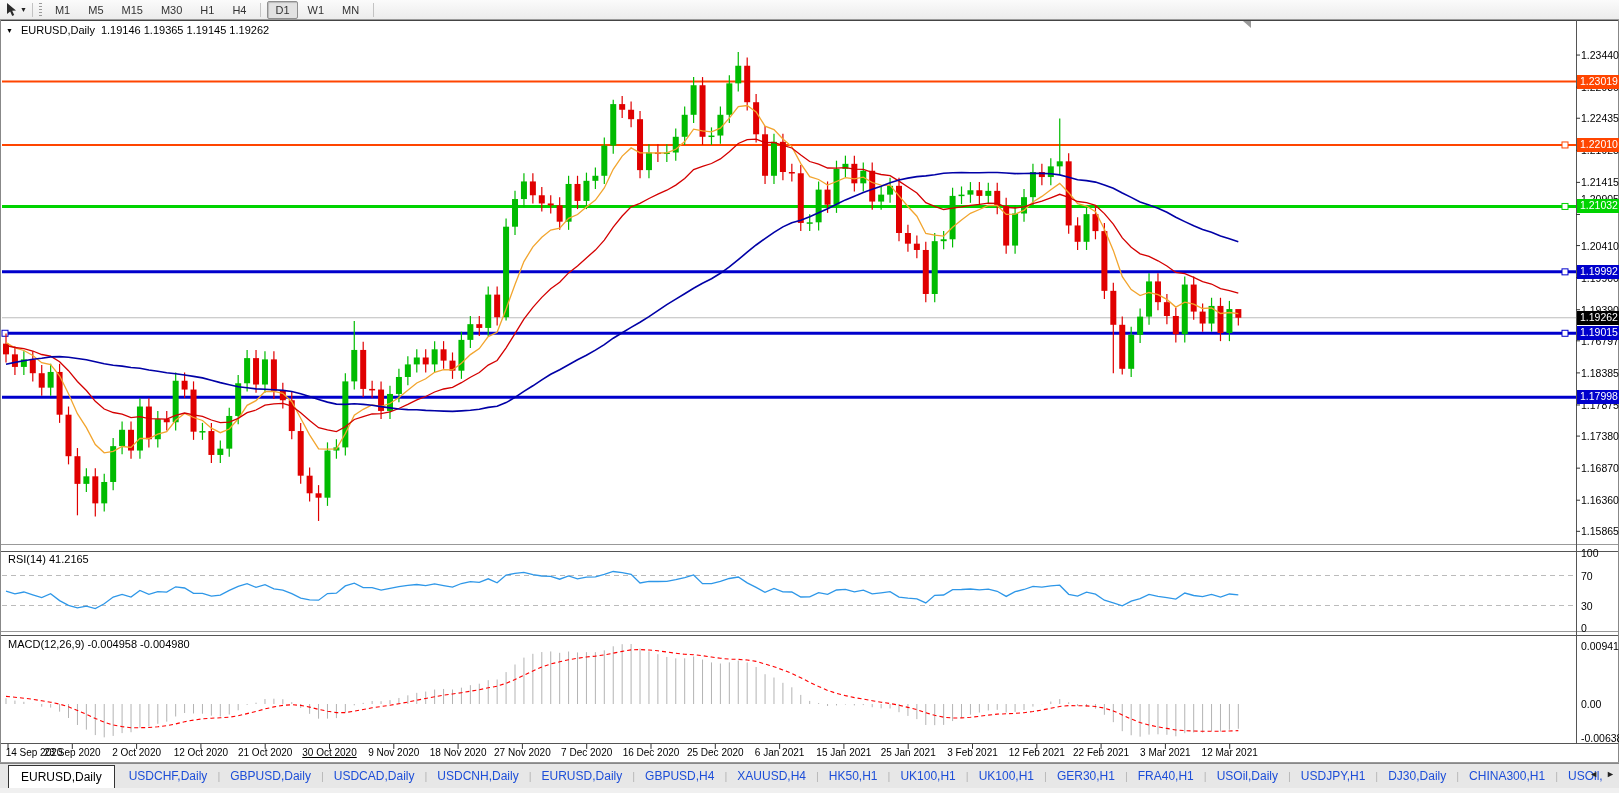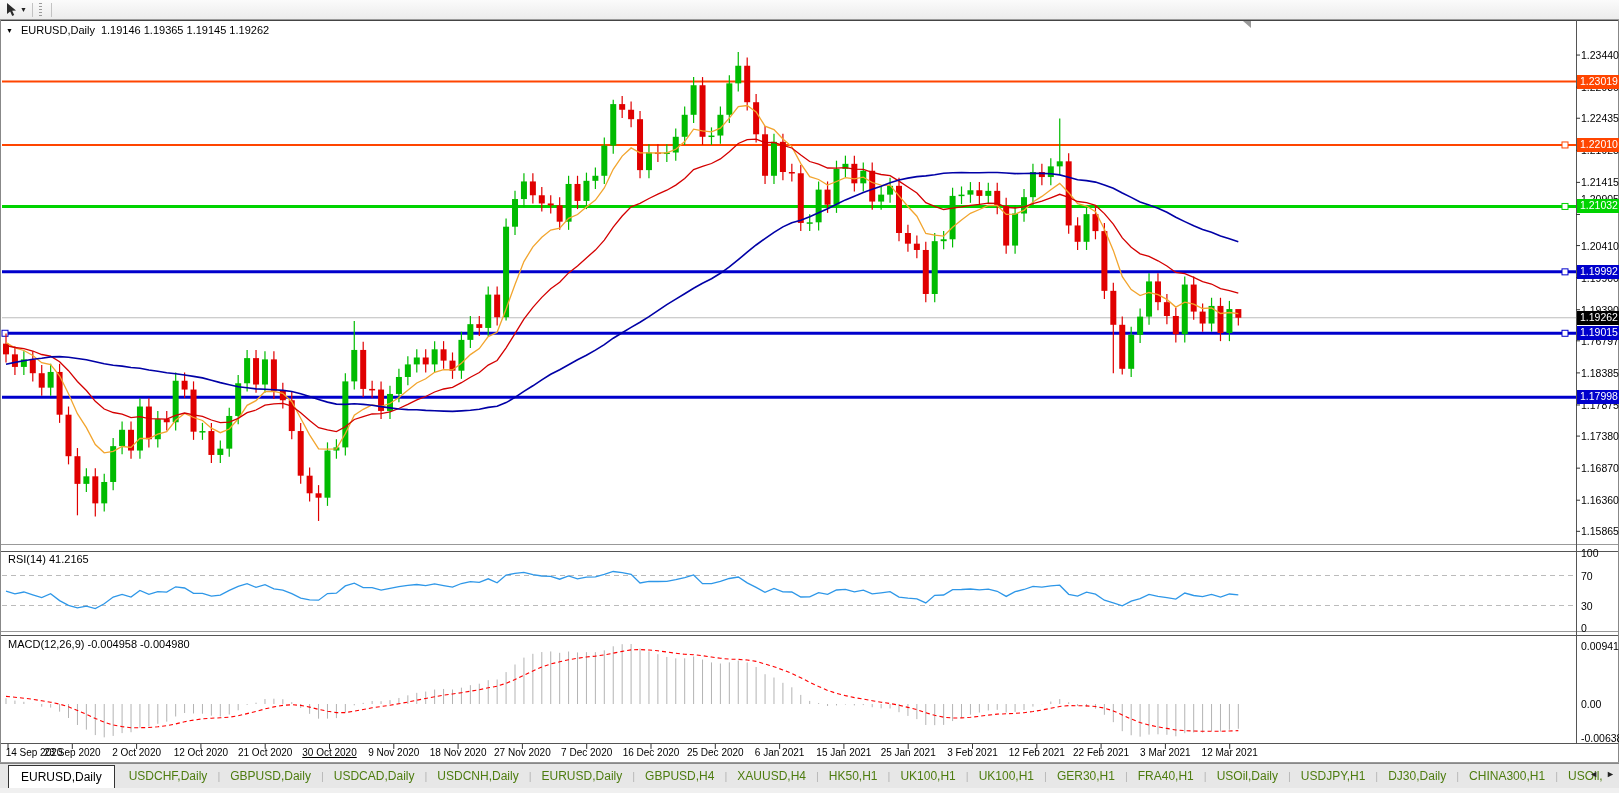--- a/index.html
+++ b/index.html
@@ -47,21 +47,21 @@
   .date-label{
     position:absolute;top:747px;font-size:10px;color:#000;
     transform:translateX(-50%);white-space:nowrap;
   }
   
   .tabbar{
     position:absolute;left:0;top:763px;width:1619px;height:25px;
     background:#e7e7e7;border-top:1px solid #888;box-sizing:border-box;
     display:flex;align-items:center;overflow:hidden;
   }
-  .tab{font-size:12px;color:#4d7c0f;padding:0 10px;white-space:nowrap;cursor:default;}
+  .tab{font-size:12px;color:#1d4ed8;padding:0 10px;white-space:nowrap;cursor:default;}
   .tab.active{
     background:#fff;color:#000;border:1px solid #333;border-bottom:none;
     height:22px;line-height:22px;margin:0 4px 0 8px;padding:0 12px;
     position:relative;top:0px;
   }
   .tab-sep{color:#b5b5b5;font-size:11px;}
   .tab-scroll{
     position:absolute;right:4px;top:769px;display:flex;gap:8px;
     font-size:9px;color:#222;
   }
@@ -72,20 +72,32 @@
 
 <div class="toolbar">
   <span class="tool-icon">
     <svg width="13" height="15" viewBox="0 0 13 15">
       <path d="M3 1 L3 12 L6.2 9.4 L8.2 14 L10.2 13.1 L8.2 8.7 L12 8.5 Z" fill="#2c2c2c"></path>
     </svg>
     <span class="caret">▼</span>
   </span>
   <span class="sep-v"></span>
   <span class="grip"></span>
+  <span id="tf-buttons" style="display:flex;align-items:center;">
+      <div class="tf-btn">M1</div>
+      <div class="tf-btn">M5</div>
+      <div class="tf-btn">M15</div>
+      <div class="tf-btn">M30</div>
+      <div class="tf-btn">H1</div>
+      <div class="tf-btn">H4</div>
+      <span class="sep-v"></span>
+      <div class="tf-btn active">D1</div>
+      <div class="tf-btn">W1</div>
+      <div class="tf-btn">MN</div>
+    </span>
   <span class="sep-v"></span>
 </div>
 
 <svg id="plot-svg" width="1619" height="793">
     <rect x="0" y="20" width="1619" height="742" fill="#ffffff"></rect>
     <line x1="0" y1="20.5" x2="1619" y2="20.5" stroke="#444" stroke-width="1"></line>
     <line x1="0" y1="544.5" x2="1619" y2="544.5" stroke="#999" stroke-width="1"></line>
     <line x1="0" y1="551.5" x2="1619" y2="551.5" stroke="#555" stroke-width="1"></line>
     <line x1="0" y1="631.5" x2="1619" y2="631.5" stroke="#999" stroke-width="1"></line>
     <line x1="0" y1="635.5" x2="1619" y2="635.5" stroke="#555" stroke-width="1"></line>

